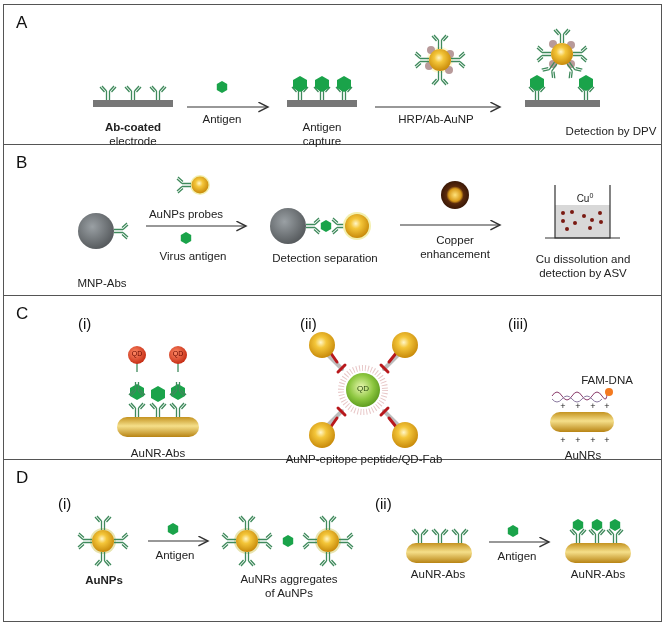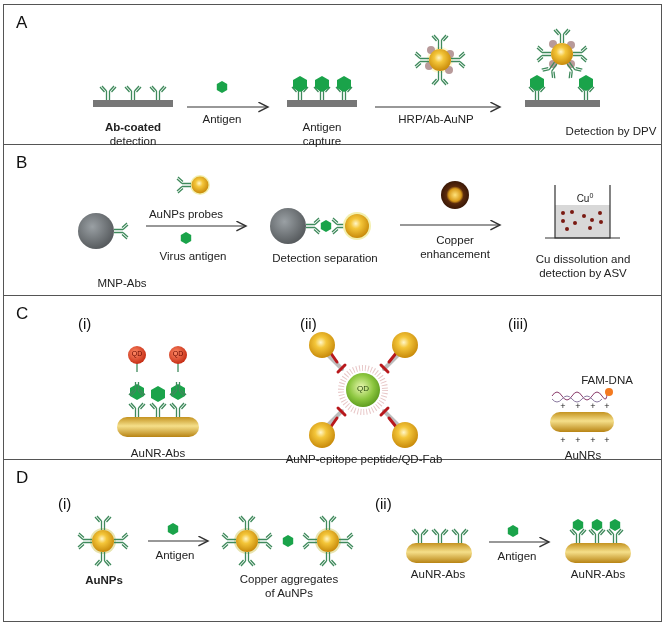--- a/index.html
+++ b/index.html
@@ -273,28 +273,28 @@
     <use href="#ab" x="578" y="543"></use>
       <use href="#ab" x="597" y="543"></use>
       <use href="#ab" x="615" y="543"></use>
     <use href="#hex" x="578" y="525"></use>
       <use href="#hex" x="597" y="525"></use>
       <use href="#hex" x="615" y="525"></use>
   </g>
 </svg>
 
 <div class="lbl" style="left:133px;top:120px;font-weight:bold;">Ab-coated</div>
-<div class="lbl" style="left:133px;top:134px;">detection</div>
+<div class="lbl" style="left:133px;top:134px;">electrode</div>
 <div class="lbl" style="left:222px;top:112px;">Antigen</div>
 <div class="lbl" style="left:322px;top:120px;">Antigen</div>
 <div class="lbl" style="left:322px;top:134px;">capture</div>
 <div class="lbl" style="left:436px;top:112px;">HRP/Ab-AuNP</div>
 <div class="lbl" style="left:567px;top:124px;margin-left:44px;">Detection by DPV</div>
 
-<div class="lbl" style="left:102px;top:276px;margin-left:20px;">MNP-Abs</div>
+<div class="lbl" style="left:102px;top:276px;">MNP-Abs</div>
 <div class="lbl" style="left:186px;top:207px;">AuNPs probes</div>
 <div class="lbl" style="left:193px;top:249px;">Virus antigen</div>
 <div class="lbl" style="left:325px;top:251px;">Detection separation</div>
 <div class="lbl" style="left:455px;top:233px;">Copper</div>
 <div class="lbl" style="left:455px;top:247px;">enhancement</div>
 <div class="lbl" style="left:585px;top:189px;font-size:10px;">
   <span>Cu</span><sup style="font-size:7px;">0</sup>
 </div>
 <div class="lbl" style="left:583px;top:252px;">Cu dissolution and</div>
 <div class="lbl" style="left:583px;top:266px;">detection by ASV</div>
@@ -306,18 +306,18 @@
 <div class="sub" style="left:300px;top:315px;">(ii)</div>
 <div class="lbl" style="left:363px;top:384px;font-size:8px;color:#2a4a10;line-height:10px;">QD</div>
 <div class="lbl" style="left:364px;top:452px;text-align:center;">AuNP-epitope peptide/QD-Fab</div>
 <div class="sub" style="left:508px;top:315px;">(iii)</div>
 <div class="lbl" style="left:581px;top:373px;margin-left:26px;">FAM-DNA</div>
 <div class="lbl" style="left:583px;top:448px;">AuNRs</div>
 
 <div class="sub" style="left:58px;top:495px;">(i)</div>
 <div class="lbl" style="left:104px;top:573px;font-weight:bold;">AuNPs</div>
 <div class="lbl" style="left:175px;top:548px;">Antigen</div>
-<div class="lbl" style="left:289px;top:572px;">Copper aggregates</div>
+<div class="lbl" style="left:289px;top:572px;">AuNRs aggregates</div>
 <div class="lbl" style="left:289px;top:586px;">of AuNPs</div>
 <div class="sub" style="left:375px;top:495px;">(ii)</div>
 <div class="lbl" style="left:438px;top:567px;">AuNR-Abs</div>
 <div class="lbl" style="left:517px;top:549px;">Antigen</div>
 <div class="lbl" style="left:598px;top:567px;">AuNR-Abs</div>
 
 </body></html>

